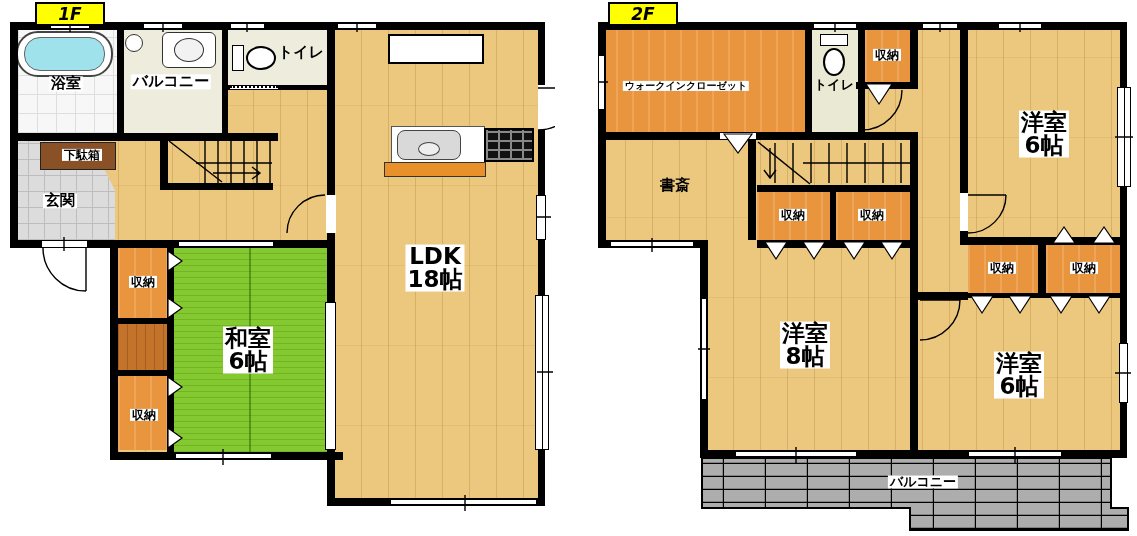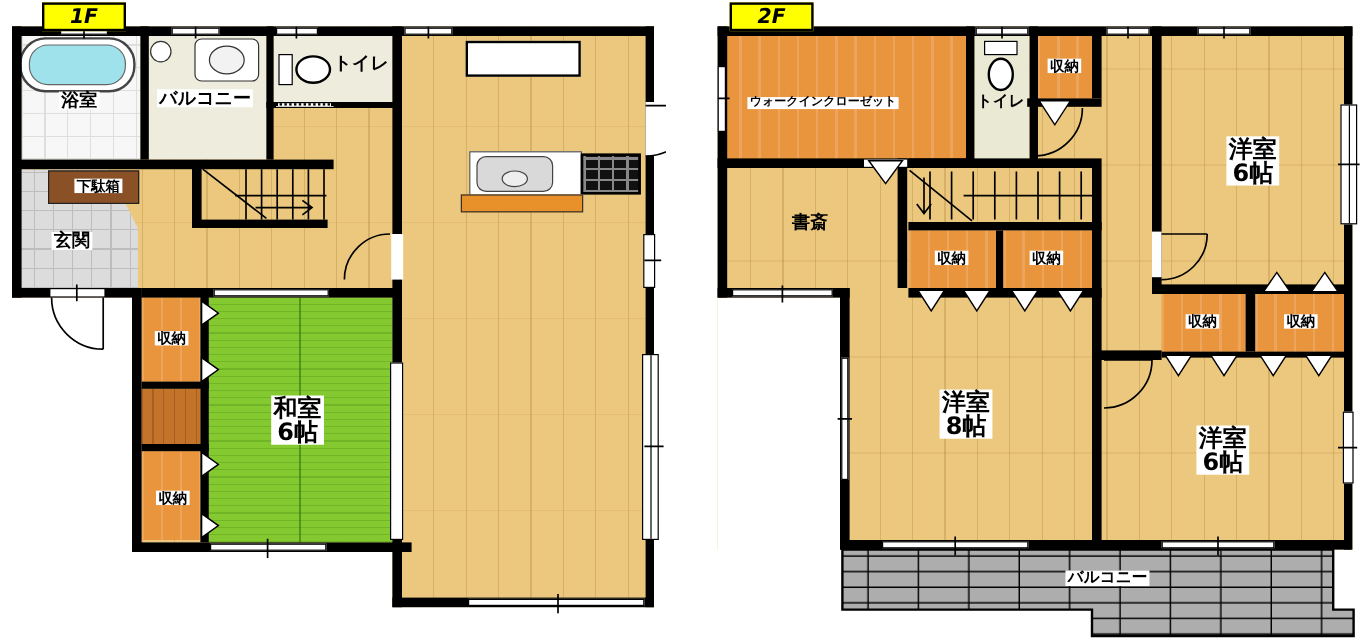--- a/index.html
+++ b/index.html
@@ -23,21 +23,21 @@
         background-image:repeating-linear-gradient(0deg,#bdbdbd 0 1px,transparent 1px 16px),
                          repeating-linear-gradient(90deg,#bdbdbd 0 1px,transparent 1px 16px);}
   .bathtile{background:#F7F7F7;
         background-image:repeating-linear-gradient(0deg,#dedede 0 1px,transparent 1px 19px),
                          repeating-linear-gradient(90deg,#dedede 0 1px,transparent 1px 19px);}
   .wet{background:#EEECDD;}
   .wet2{background:#E9E9D4;}
   .white{background:#fff;}
   .label{position:absolute;transform:translate(-50%,-50%);background:#fff;color:#000;
          font-weight:bold;white-space:nowrap;line-height:1.02;text-align:center;padding:0 2px;}
-  .lab-lg{font-size:20px;}
+  .lab-lg{font-size:23px;}
   .lab-md{font-size:15px;}
   .lab-sm{font-size:12px;}
   .floor-tag{position:absolute;width:66px;height:20px;background:#FFFF00;border:2px solid #000;
          color:#000;font-size:17px;font-weight:bold;font-style:italic;text-align:center;line-height:20px;}
   svg.overlay{position:absolute;left:0;top:0;pointer-events:none;}
   svg.overlay path{fill:none;stroke:#000;stroke-width:1.4px;}
   svg.overlay polygon.tri{fill:#fff;stroke:#000;stroke-width:1.2px;}
 </style>
 </head>
 <body>
@@ -139,20 +139,24 @@
     <div class="label lab-md" style="left:56px;top:62px;">浴室</div>
     <div class="label lab-md" style="left:161px;top:60px;">バルコニー</div>
     <div class="label lab-md" style="left:291px;top:31px;background:transparent;">トイレ</div>
     <div class="label lab-sm" style="left:72px;top:133px;">下駄箱</div>
     <div class="label lab-md" style="left:50px;top:179px;">玄関</div>
     <div class="label lab-sm" style="left:133px;top:260px;">収納</div>
     <div class="label lab-sm" style="left:134px;top:393px;">収納</div>
     <div class="label lab-lg" style="left:238px;top:328px;">
       <span>和室</span><br>
       <span>6帖</span>
+    </div>
+    <div class="label lab-lg" style="left:425px;top:246px;">
+      <span>LDK</span><br>
+      <span>18帖</span>
     </div>
   </div>
 
   <div class="plan" style="left:598px;top:22px;width:539px;height:514px;">
 
     <div class="room wood" style="left:0;top:0;width:529px;height:436px;"></div>
 
     <div class="room orange" style="left:2px;top:8px;width:205px;height:110px;"></div>
     <div class="room wet2" style="left:214px;top:8px;width:46px;height:105px;"></div>
     <div class="room orange" style="left:267px;top:8px;width:45px;height:52px;"></div>

